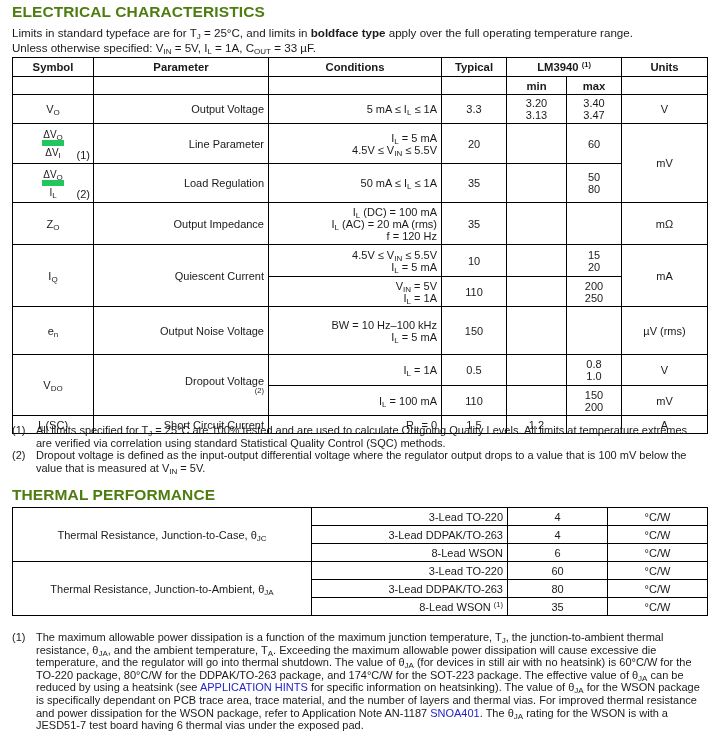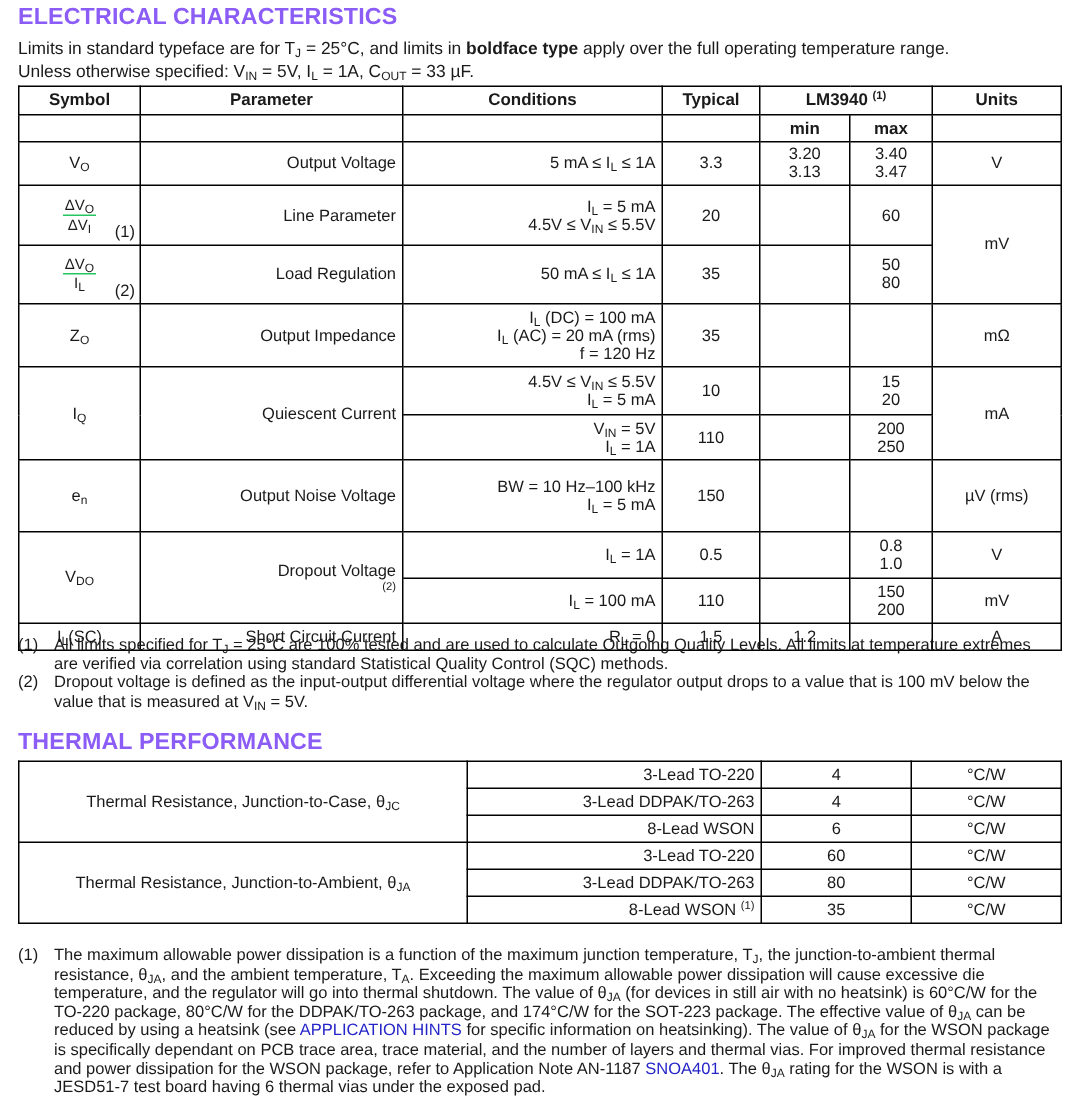--- a/index.html
+++ b/index.html
@@ -2,37 +2,37 @@
 <html><head>
 <meta charset="utf-8">
 <style>
   html, body { margin: 0; padding: 0; background: #ffffff; }
   body {
     width: 721px; height: 742px; position: relative; overflow: hidden;
     font-family: "Liberation Sans", sans-serif; color: #1a1a1a;
   }
   .h2 {
     position: absolute; left: 12px; font-weight: bold; font-size: 15.5px;
-    letter-spacing: 0.1px; color: #8b5cf6;
+    letter-spacing: 0.1px; color: #4d7c0f;
   }
   .intro {
     position: absolute; left: 12px; font-size: 11.6px; line-height: 15px; color: #1a1a1a; text-align: center;
   }
   .intro b { font-weight: bold; }
   sub { font-size: 8px; vertical-align: -2px; line-height: 0; }
   sup { font-size: 7.5px; vertical-align: 4px; line-height: 0; }
 
   table { border-collapse: collapse; position: absolute; table-layout: fixed; }
   td, th { border: 1px solid #000; padding: 0 4px; font-size: 11px; line-height: 12px; color: #1a1a1a; }
   th { font-weight: bold; font-size: 11.3px; text-align: center; }
   .c { text-align: center; }
   .l { text-align: right; }
   .bold { font-weight: normal; }
   .frac { display: inline-block; text-align: center; vertical-align: middle; }
-  .frac .num { display: block; border-bottom: 1px solid #22c55e; padding: 0 1px; font-size: 10px; line-height: 11px; }
+  .frac .num { display: block; border-bottom: 6px solid #22c55e; padding: 0 1px; font-size: 10px; line-height: 11px; }
   .frac .den { display: block; font-size: 10px; line-height: 11px; padding-top: 1px; }
   .symcell { position: relative; }
   .fnref { position: absolute; right: 3px; bottom: 2px; font-size: 11px; }
   .pnote { display: block; font-size: 7.5px; line-height: 8px; }
 
   #elec { left: 12px; top: 57px; width: 695px; }
   #therm { left: 12px; top: 507px; width: 695px; }
   #therm td { height: 17px; }
 
   .notes { position: absolute; left: 12px; width: 690px; font-size: 11px; line-height: 12.6px; color: #1a1a1a; }

